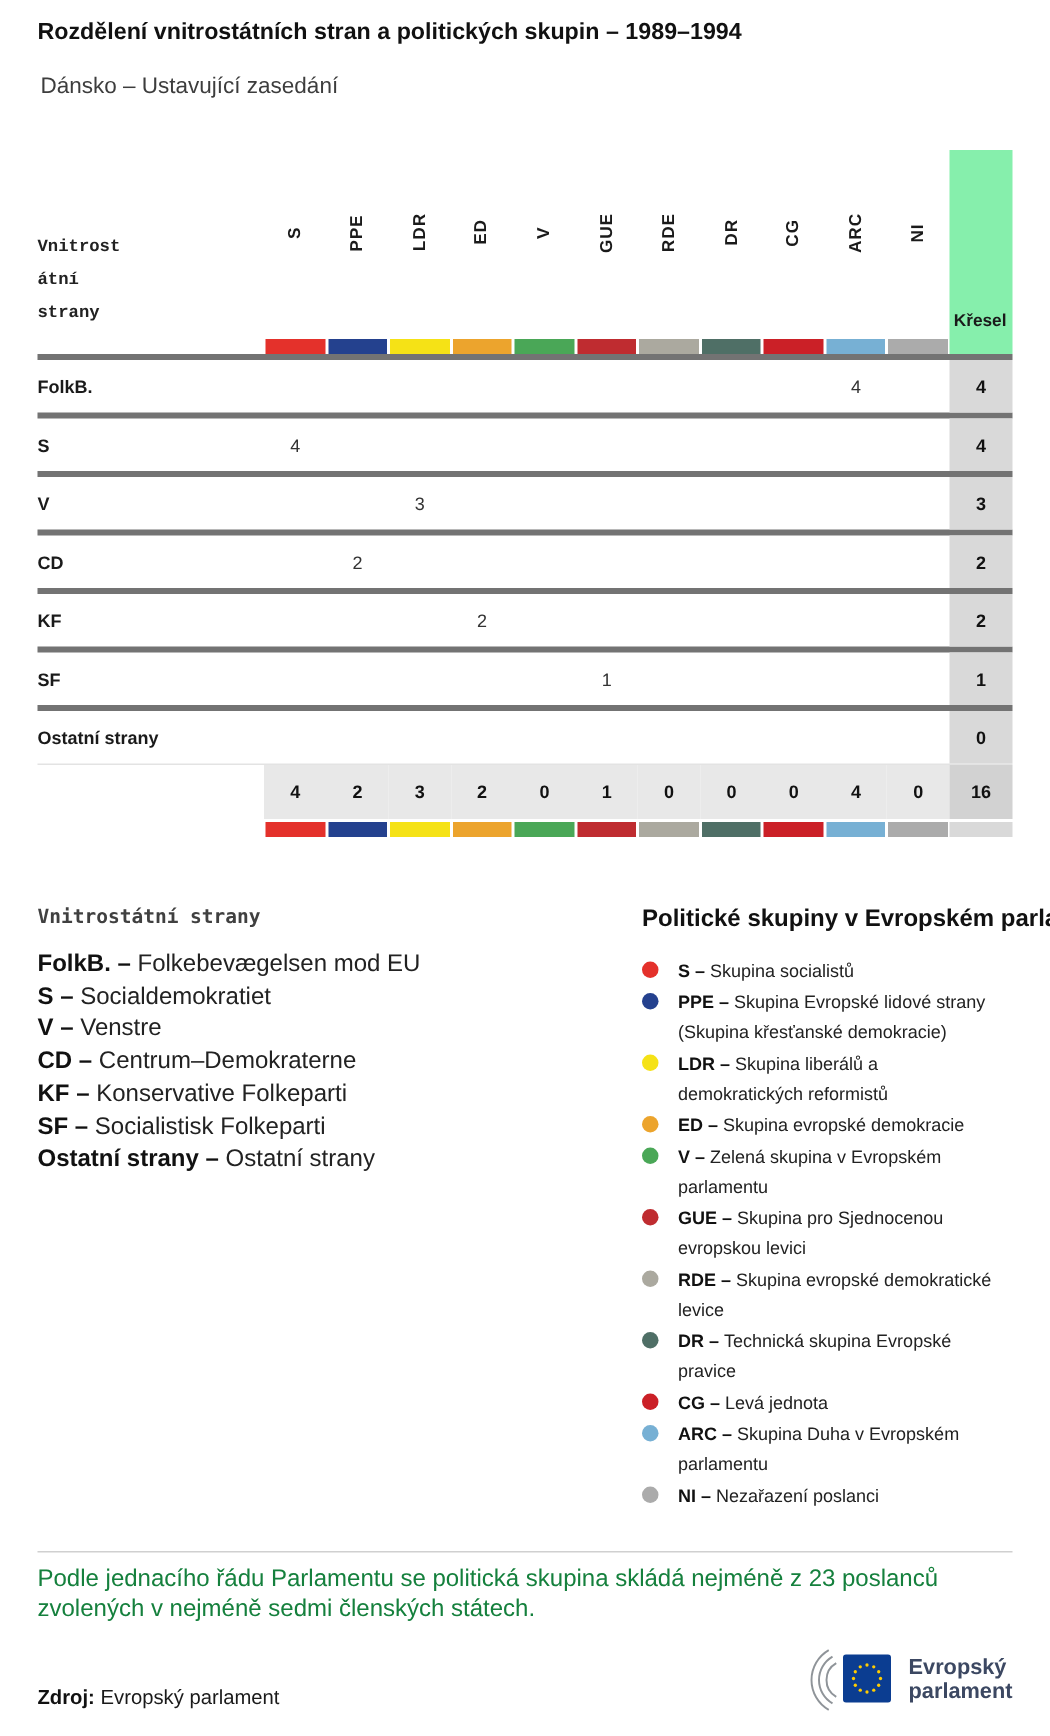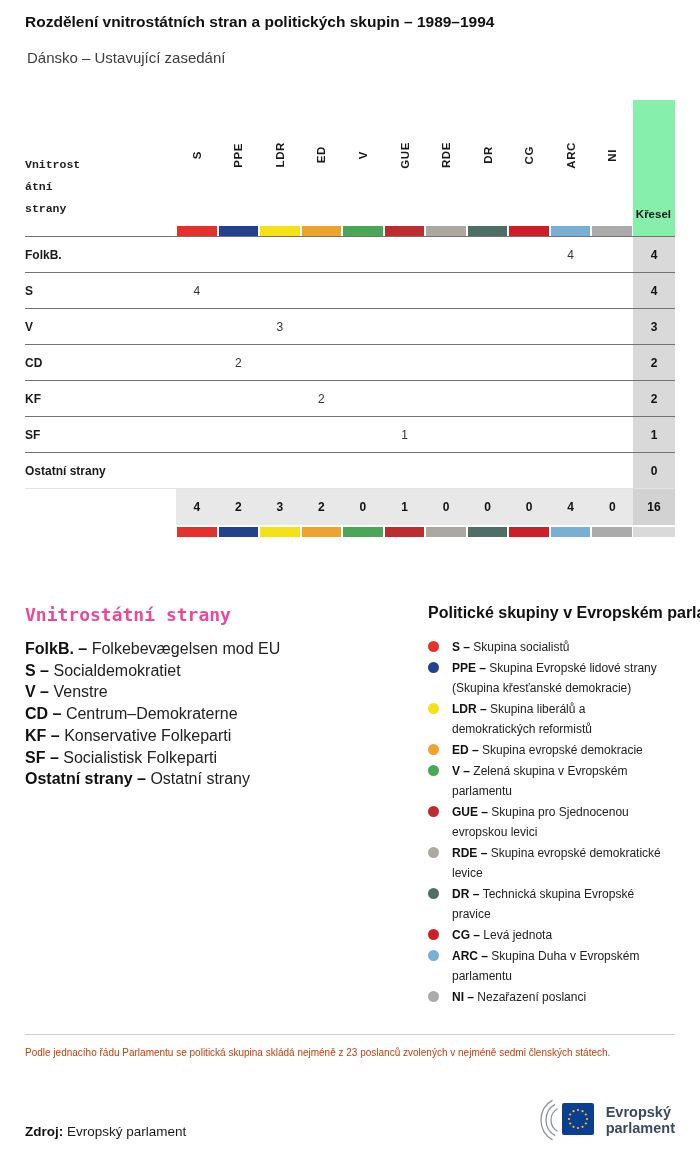--- a/index.html
+++ b/index.html
@@ -14,47 +14,47 @@
   .corner { width:151px; position:relative; }
   .corner-label { position:absolute; left:0; bottom:16px; font-family:Liberation Mono, monospace; font-weight:700; font-size:11.5px; line-height:22px; color:#222; }
   .gzone { display:flex; flex:1 1 auto; min-width:0; }
   .hcell { flex:1; position:relative; }
   .hwrap { position:absolute; left:0; right:0; top:0; bottom:26px; display:flex; align-items:center; justify-content:center; }
   .hlabel { writing-mode:vertical-rl; transform:rotate(180deg); font-weight:700; font-size:11.5px; letter-spacing:0.6px; color:#1a1a1a; }
   .hstrip { position:absolute; left:1px; right:1px; bottom:0; height:10px; }
   .seats-head { width:42px; background:#86efac; position:relative; }
   .seats-head-label { position:absolute; right:4px; bottom:16px; font-weight:700; font-size:11.5px; color:#1a1a1a; }
 
-  .trow { display:flex; height:35px; border-top:1px solid #737373; }
+  .trow { display:flex; height:35px; border-top:4px solid #737373; }
   .rlabel { width:151px; display:flex; align-items:center; font-weight:700; font-size:12px; color:#1a1a1a; }
   .cell { flex:1; display:flex; align-items:center; justify-content:center; font-size:12px; color:#333; }
   .seats-cell { width:42px; background:#d9d9d9; display:flex; align-items:center; justify-content:center; font-weight:700; font-size:12px; color:#111; }
 
   .totals { display:flex; height:36px; border-top:1px solid #e3e3e3; }
   .totals .spacer { width:151px; background:#fff; }
   .totals .cell { background:#e8e8e8; font-weight:700; color:#111; }
   .totals .seats-cell { background:#d2d2d2; }
 
   .strip-row { display:flex; height:10px; margin-top:2px; }
   .strip-row .spacer { width:151px; }
   .bstrip { flex:1; margin:0 1px; }
   .strip-row .seats-spacer { width:42px; background:#d9d9d9; }
 
   .legend-parties { position:absolute; left:25px; top:604px; width:340px; }
-  .lp-title { font-family:"DejaVu Sans Mono", monospace; font-weight:700; font-size:18px; color:#ec4899; margin-bottom:13px; }
+  .lp-title { font-family:"DejaVu Sans Mono", monospace; font-weight:700; font-size:13px; color:#404040; margin-bottom:13px; }
   .pl-item { font-size:16px; line-height:21.7px; color:#222; }
   .b { font-weight:700; color:#111; }
 
   .legend-groups { position:absolute; left:428px; top:604px; width:240px; }
   .lg-title { font-weight:700; font-size:16px; color:#111; margin-bottom:15px; white-space:nowrap; }
   .gl-item { position:relative; padding-left:24px; font-size:12px; line-height:20px; color:#222; margin-bottom:1px; }
   .dot { position:absolute; left:0; top:4px; width:11px; height:11px; border-radius:50%; }
 
   .divider { position:absolute; left:25px; width:650px; top:1034px; border-top:1px solid #d0d0d0; }
-  .note { position:absolute; left:25px; top:1043px; width:645px; font-size:10px; line-height:20px; color:#c2410c; }
+  .note { position:absolute; left:25px; top:1043px; width:645px; font-size:16px; line-height:20px; color:#15803d; }
 
   .footer-source { position:absolute; left:25px; top:1124px; font-size:13.5px; color:#1a1a1a; }
   .logo { position:absolute; right:25px; top:1096px; display:flex; align-items:center; gap:8px; }
   .logo-text { font-weight:700; font-size:14.5px; line-height:16.5px; color:#3c4862; }
 </style>
 </head>
 <body>
 
 <div class="page">
 

